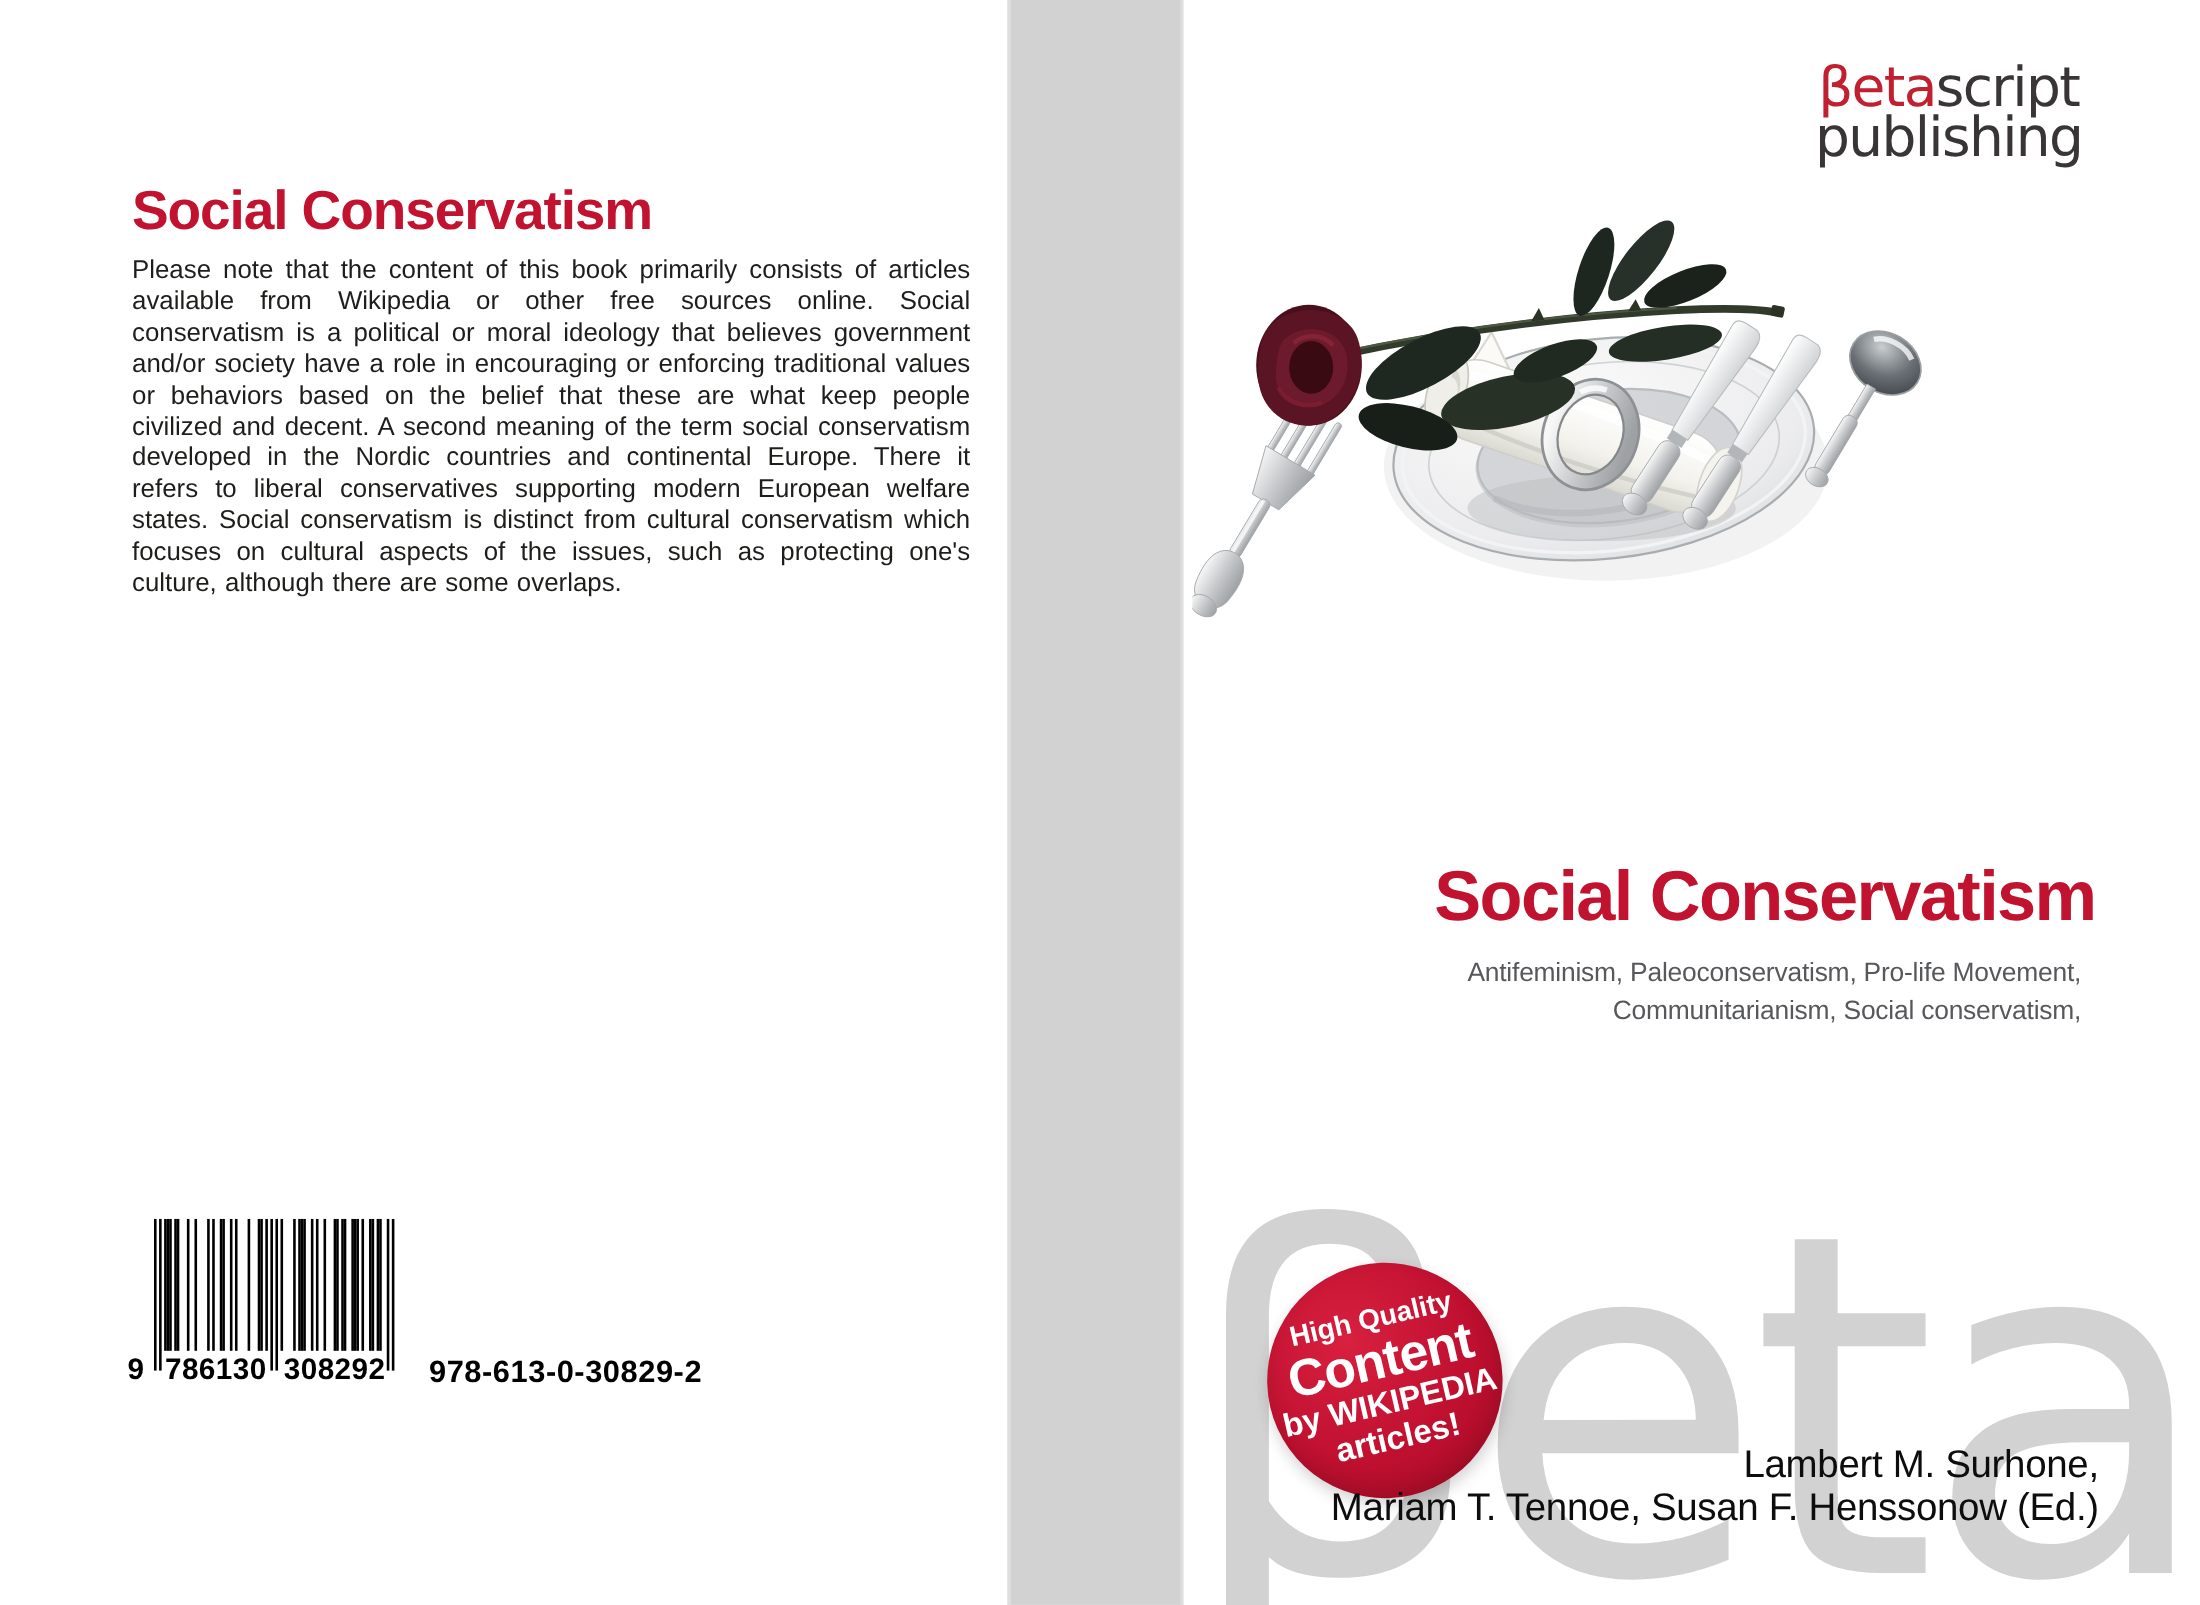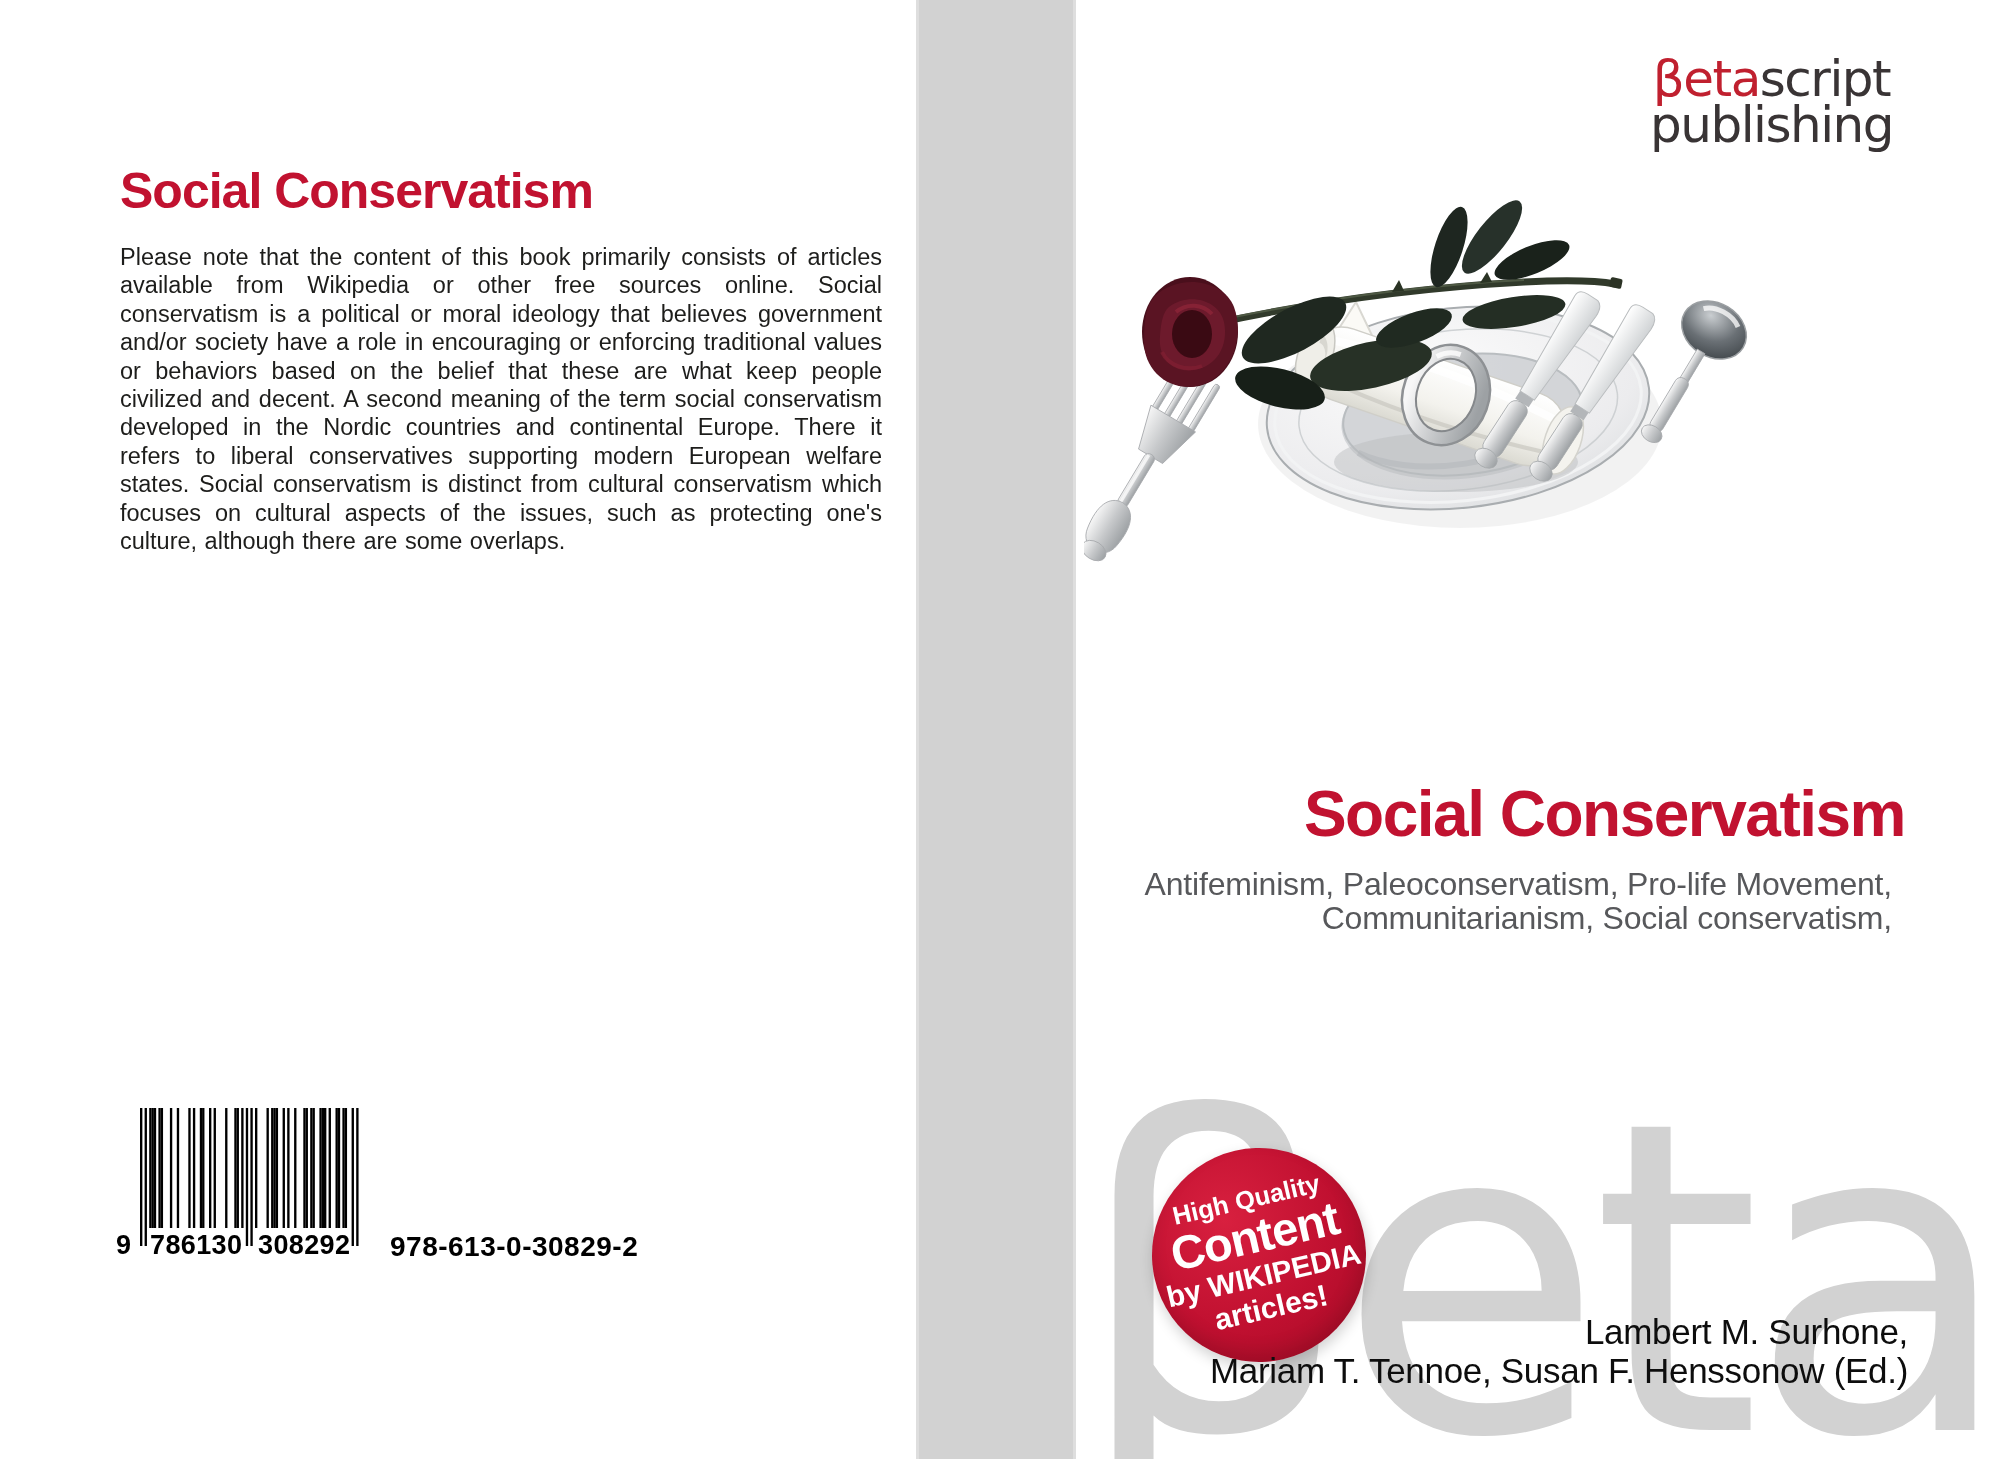--- a/index.html
+++ b/index.html
@@ -12,21 +12,21 @@
 
   
   .back-cover{position:absolute;left:0;top:0;width:916px;height:1459px;background:#fff;}
   .back-title{
     position:absolute;left:120px;top:164px;width:780px;
     font-size:50px;font-weight:700;letter-spacing:-1px;color:#c11230;line-height:1.1;
   }
   .back-body{
     position:absolute;left:120px;top:231px;width:762px;
     font-size:23.5px;line-height:28.4px;color:#1d1d1b;
-    text-align:justify;text-justify:inter-word;word-spacing:1px;margin-top:12px;
+    text-align:justify;text-justify:inter-word;word-spacing:1px;
   }
   .barcode-wrap{position:absolute;left:114px;top:1108px;width:250px;height:152px;}
   .isbn-text{
     position:absolute;left:390px;top:1231px;
     font-size:28px;font-weight:700;color:#000;letter-spacing:0.5px;text-align:right;
   }
 
   
   .spine{
     position:absolute;left:916px;top:0;width:160px;height:1459px;
@@ -48,21 +48,21 @@
   }
   .logo .red{color:#c0202f;}
   .logo .dark{color:#393435;}
   .photo{position:absolute;left:8px;top:162px;z-index:1;}
   .front-title{
     position:absolute;right:95px;top:778px;z-index:2;text-align:right;width:820px;
     font-size:64px;font-weight:700;letter-spacing:-1.5px;color:#c11230;line-height:1.15;
   }
   .front-subtitle{
     position:absolute;right:108px;top:868px;z-index:2;text-align:right;width:800px;
-    font-size:32px;line-height:33.5px;color:#57585b;letter-spacing:-0.2px;
+    font-size:24px;line-height:33.5px;color:#57585b;letter-spacing:-0.2px;
   }
   .authors{
     position:absolute;right:92px;top:1312px;z-index:3;text-align:right;width:800px;
     font-size:35px;line-height:39px;color:#0d0d0d;letter-spacing:-0.3px;
   }
   .badge{
     position:absolute;left:76px;top:1148px;z-index:3;width:214px;height:214px;border-radius:50%;
     background:radial-gradient(circle at 38% 30%, #d8203f 0%, #c01030 55%, #a30b25 100%);
     transform:rotate(-13deg);
     display:flex;flex-direction:column;align-items:center;justify-content:center;

